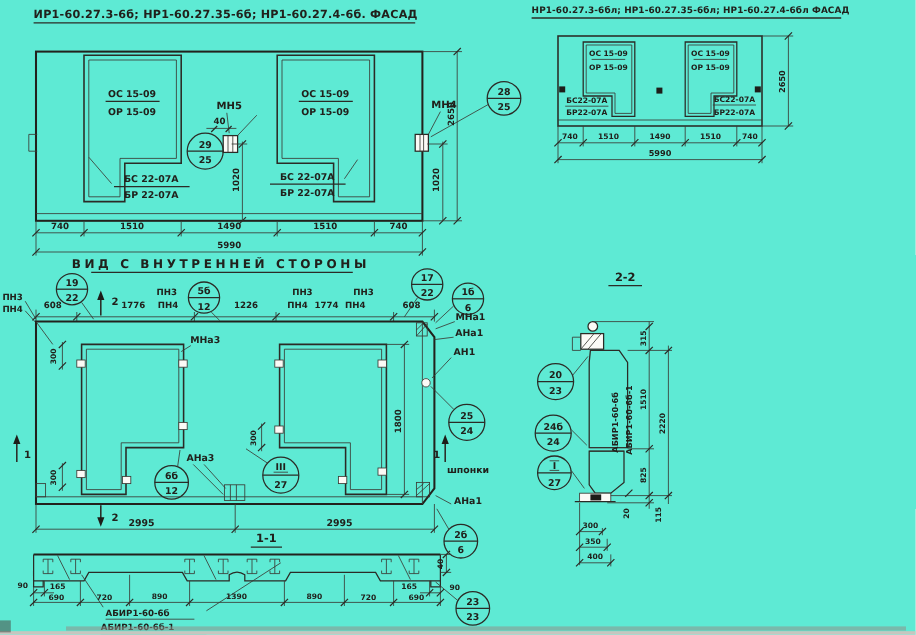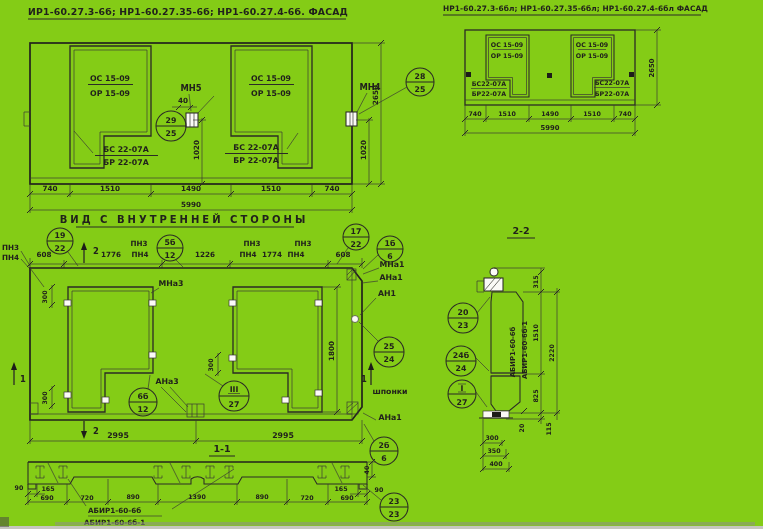--- a/index.html
+++ b/index.html
@@ -1,16 +1,16 @@
 <!DOCTYPE html>
 <html><head>
 <meta charset="utf-8">
 <style>
   html,body{margin:0;padding:0;background:#e8e8e4;}
-  .sheet{width:763px;height:529px;background:#84cc16;position:relative;overflow:hidden;}
+  .sheet{width:763px;height:529px;background:#5eead4;position:relative;overflow:hidden;}
   svg{display:block}
   svg text{fill:#21211c;font-family:"DejaVu Sans",sans-serif;font-weight:700;}
   .mid{text-anchor:middle}
   .f6{font-size:6.3px}
   .f65{font-size:6.8px}
   .f7{font-size:7.2px}
   .f75{font-size:7.8px}
   .f8{font-size:8.4px}
   .f9{font-size:9.5px}
   .ttl{font-size:9.3px;letter-spacing:.2px}

